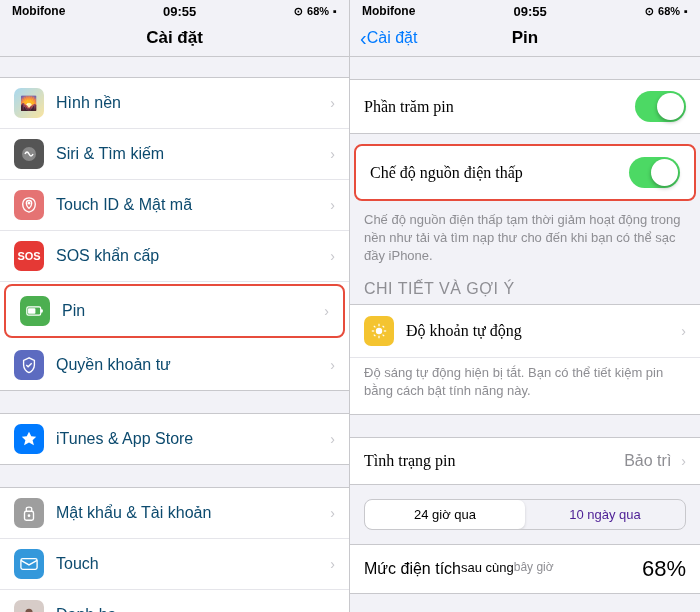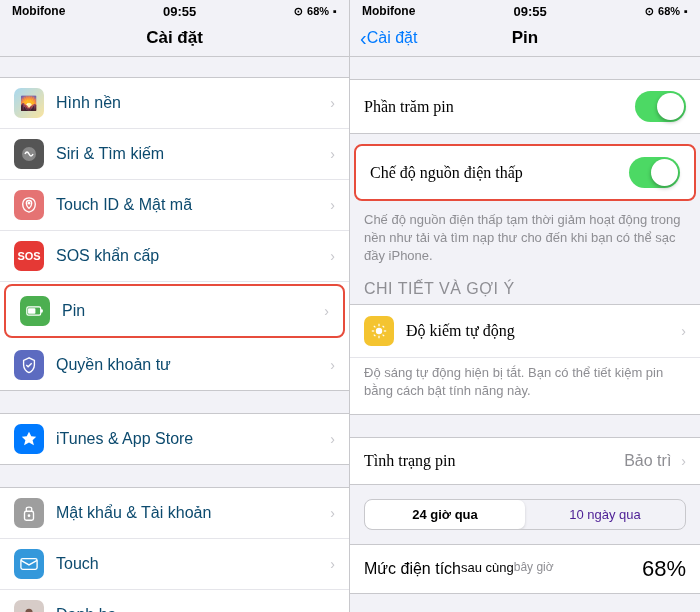--- a/index.html
+++ b/index.html
@@ -224,21 +224,21 @@
     .time-tab {
       flex: 1;
       text-align: center;
       padding: 7px 0;
       font-size: 13px;
       color: #4c1d95;
     }
     .time-tab.active {
       background: #fff;
       color: #000;
-      font-weight: 700;
+      font-weight: 400;
       box-shadow: 0 1px 3px rgba(0,0,0,0.15);
       border-radius: 7px;
     }
 
     
     .icon-wallpaper-svg {
       background: linear-gradient(135deg, #a8d8f0 0%, #f9e4a0 100%);
       display: flex; align-items: center; justify-content: center;
       font-size: 14px;
     }
@@ -433,21 +433,21 @@
             <line x1="10" y1="1" x2="10" y2="4" stroke="#fff" stroke-width="1.5"></line>
             <line x1="10" y1="16" x2="10" y2="19" stroke="#fff" stroke-width="1.5"></line>
             <line x1="1" y1="10" x2="4" y2="10" stroke="#fff" stroke-width="1.5"></line>
             <line x1="16" y1="10" x2="19" y2="10" stroke="#fff" stroke-width="1.5"></line>
             <line x1="3.5" y1="3.5" x2="5.5" y2="5.5" stroke="#fff" stroke-width="1.5"></line>
             <line x1="14.5" y1="14.5" x2="16.5" y2="16.5" stroke="#fff" stroke-width="1.5"></line>
             <line x1="14.5" y1="3.5" x2="16.5" y2="5.5" stroke="#fff" stroke-width="1.5"></line>
             <line x1="3.5" y1="14.5" x2="5.5" y2="16.5" stroke="#fff" stroke-width="1.5"></line>
           </svg>
         </div>
-        <span class="right-item-label">Độ kiếm tự động</span>
+        <span class="right-item-label">Độ khoản tự động</span>
         <span class="item-chevron">›</span>
       </div>
       <div class="right-item-desc">Độ sáng tự động hiện bị tắt. Bạn có thể tiết kiệm pin bằng cách bật tính năng này.</div>
     </div>
 
     <div class="right-section" style="margin-bottom:14px;">
       <div class="right-item">
         <span class="right-item-label">Tình trạng pin</span>
         <span class="right-item-value">Bảo trì</span>
         <span class="item-chevron">›</span>

